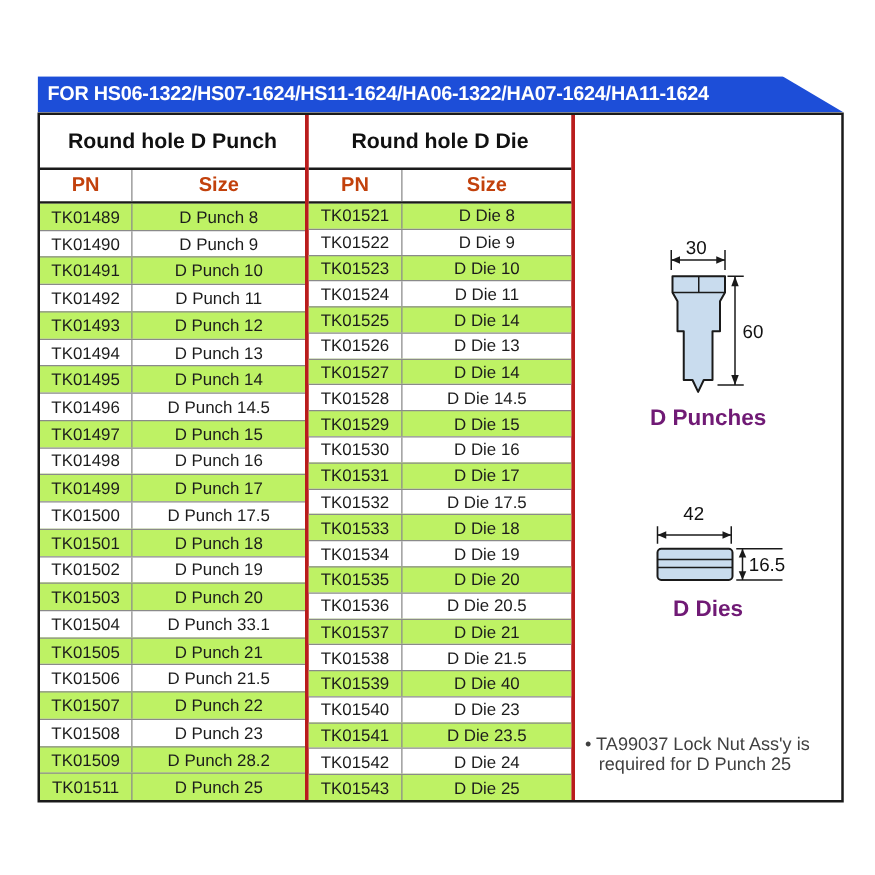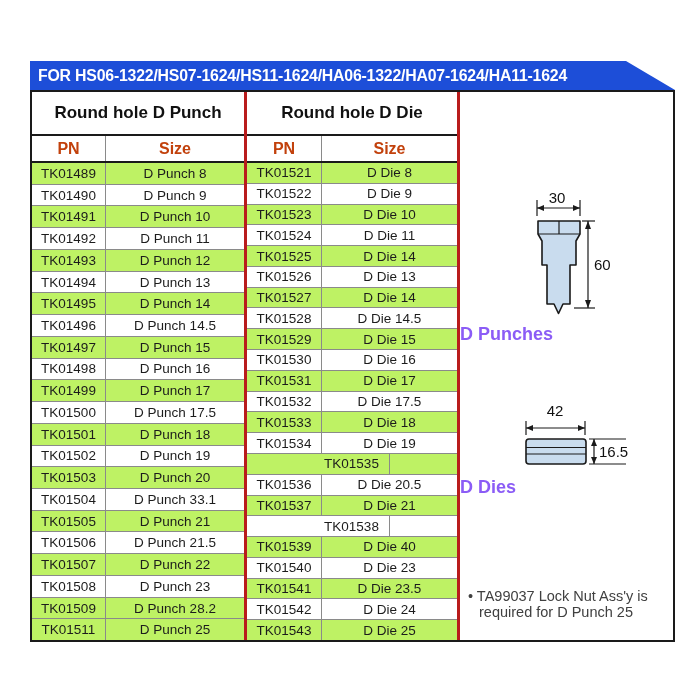--- a/index.html
+++ b/index.html
@@ -55,22 +55,22 @@
     font-size:13.5px; color:#1c1c1c; box-sizing:border-box;
   }
 
   
   .diagram-panel { flex:1; position:relative; }
   svg.diagram { position:absolute; overflow:visible; }
   #punch-svg { left:56px; top:96px; }
   #die-svg   { left:53px; top:308px; }
 
   .diagram-label {
-    position:absolute; width:100%; 
-    font-weight:bold; font-size:18px; color:#8b5cf6;
+    position:absolute; width:100%; text-align:center;
+    font-weight:bold; font-size:18px; color:#701a75;
   }
   #punch-label { top:232px; }
   #die-label   { top:385px; }
 
   .note {
     position:absolute; left:8px; top:497px; width:194px;
     font-size:14.5px; color:#404040; line-height:15.5px;
     padding-left:11px; text-indent:-11px;
   }
 
@@ -243,31 +243,33 @@
           <div class="trow shaded">
             <div class="tcell pn-col">TK01533</div>
             <div class="tcell size-col">D Die 18</div>
           </div>
           <div class="trow">
             <div class="tcell pn-col">TK01534</div>
             <div class="tcell size-col">D Die 19</div>
           </div>
           <div class="trow shaded">
             <div class="tcell pn-col">TK01535</div>
+            <div class="tcell size-col">D Die 20</div>
           </div>
           <div class="trow">
             <div class="tcell pn-col">TK01536</div>
             <div class="tcell size-col">D Die 20.5</div>
           </div>
           <div class="trow shaded">
             <div class="tcell pn-col">TK01537</div>
             <div class="tcell size-col">D Die 21</div>
           </div>
           <div class="trow">
             <div class="tcell pn-col">TK01538</div>
+            <div class="tcell size-col">D Die 21.5</div>
           </div>
           <div class="trow shaded">
             <div class="tcell pn-col">TK01539</div>
             <div class="tcell size-col">D Die 40</div>
           </div>
           <div class="trow">
             <div class="tcell pn-col">TK01540</div>
             <div class="tcell size-col">D Die 23</div>
           </div>
           <div class="trow shaded">

